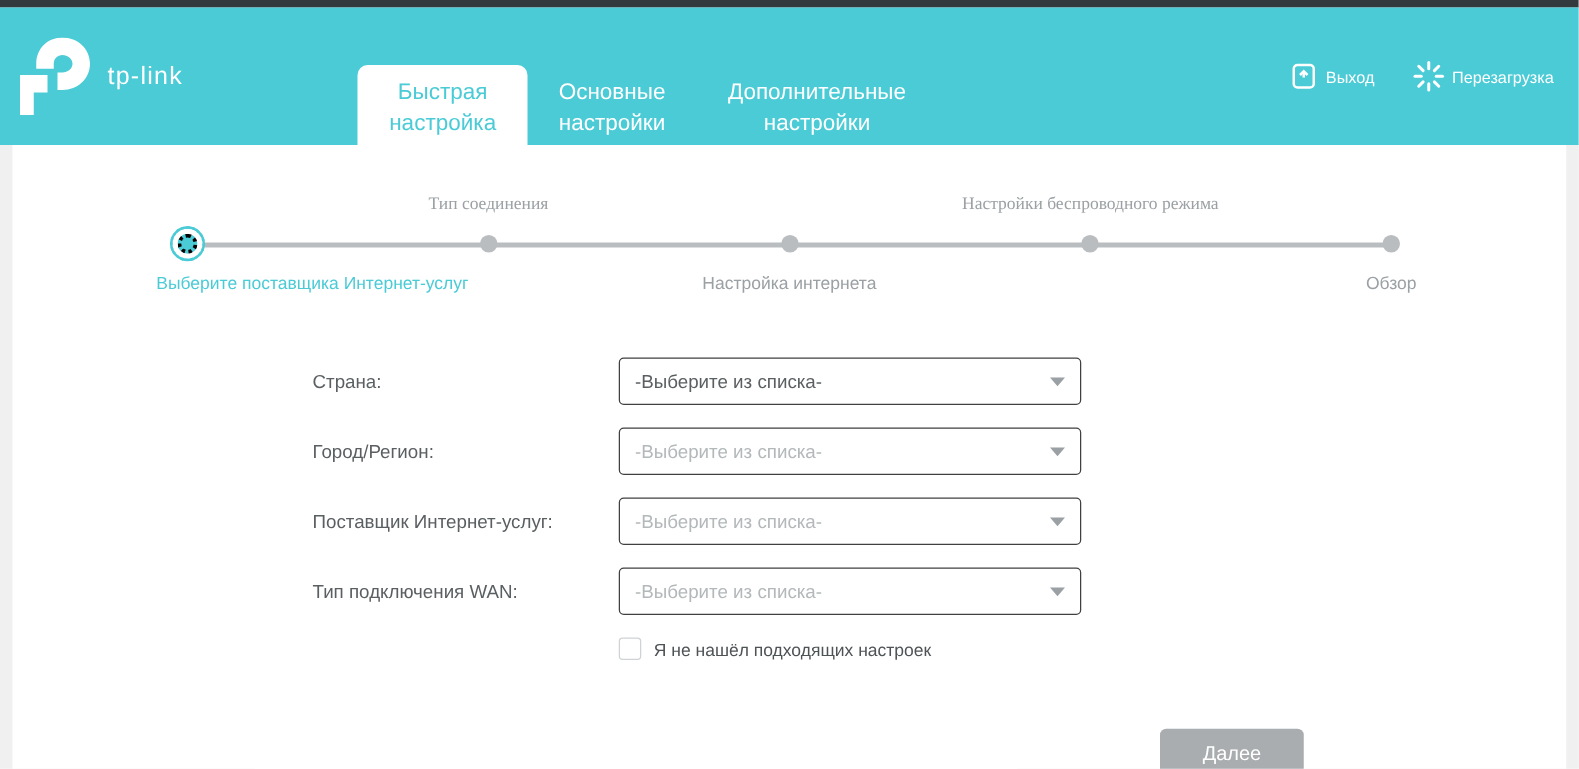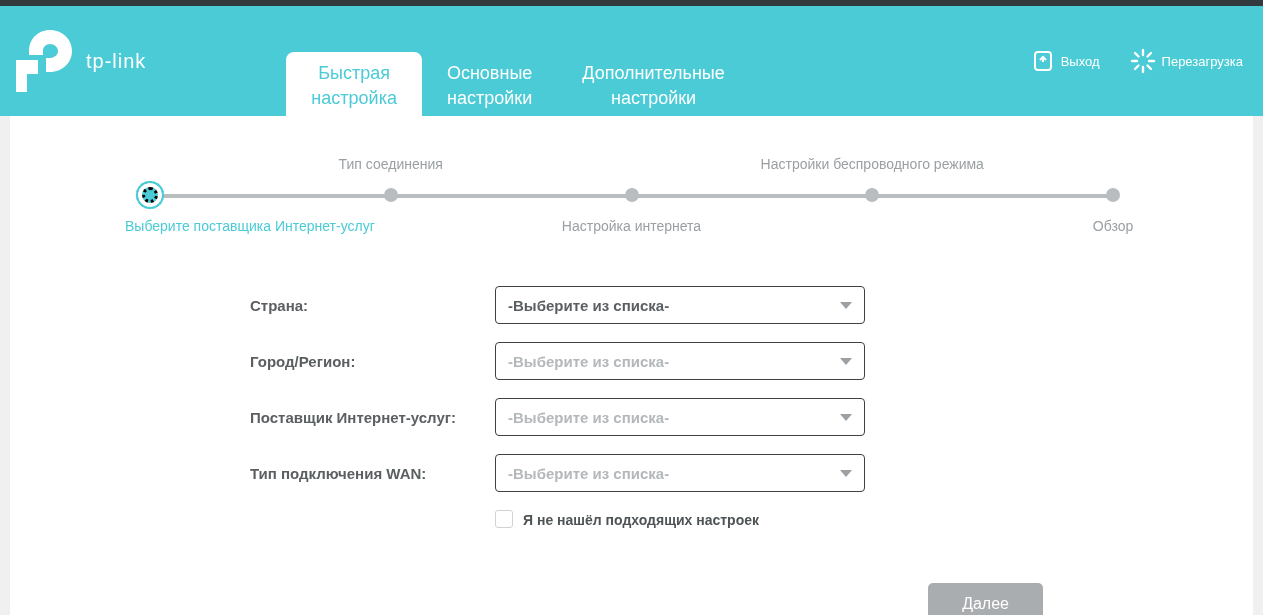--- a/index.html
+++ b/index.html
@@ -89,21 +89,21 @@
   }
   .step-labels-top {
     display:flex;
     justify-content: space-between;
     font-size: 14px;
     color: #9aa0a3;
     position: absolute;
     width:100%;
     top: 0;
   }
-  .step-labels-top > div { position:absolute; transform: translateX(-50%); white-space: nowrap; }
+  .step-labels-top > div { position:absolute; transform: translateX(-50%); white-space: nowrap; font-family: Liberation Serif, serif; }
   .step-line {
     position: absolute;
     top: 38px;
     left: 0; right:0;
     height: 4px;
     background: #b9bdbf;
     border-radius: 3px;
   }
   .step-dot {
     position: absolute;
@@ -132,21 +132,20 @@
     transform: translateX(-50%);
     font-size: 14px;
     color: #9aa0a3;
     white-space: nowrap;
   }
   .step-labels-bottom > div.active { color:#4acbd6; }
 
   .form {
     width: 720px;
     margin: 40px auto 0 180px;
-    font-weight: bold;
   }
   .form-row {
     display:flex;
     align-items:center;
     margin-bottom: 18px;
   }
   .form-label {
     width: 245px;
     color: #5a5f62;
     font-size: 15px;

